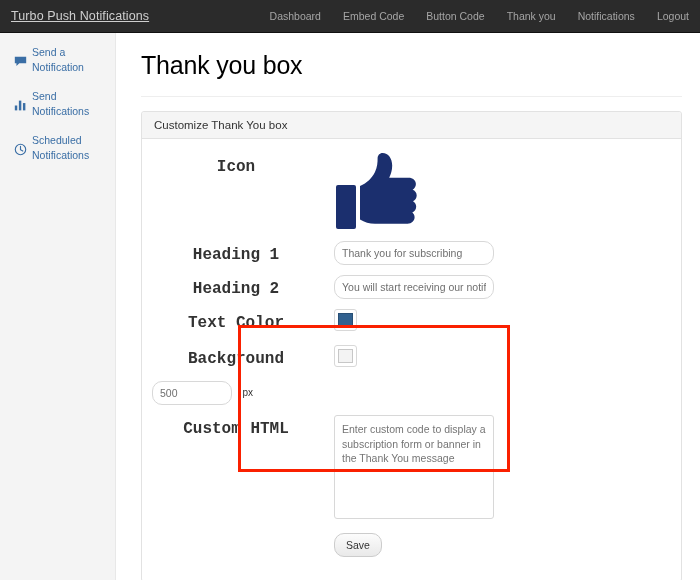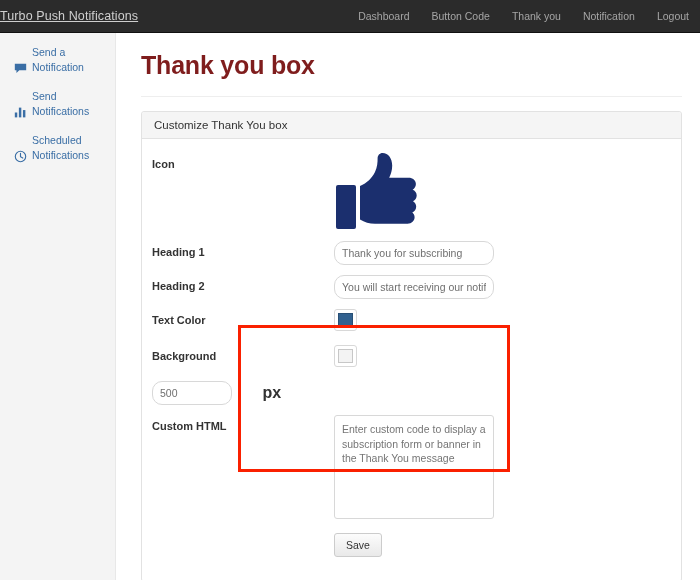--- a/index.html
+++ b/index.html
@@ -15,20 +15,21 @@
   .navbar {
     position: absolute; top: 0; left: 0;
     width: 700px; height: 33px;
     background: #2b2b2b;
     border-bottom: 1px solid #111;
     display: flex; align-items: center;
   }
   .brand {
     color: #cfcfcf;
     font-size: 12.5px;
+    padding-left: 11px;
     letter-spacing: .1px;
     white-space: nowrap;
     text-align: center;
   }
   .nav-links {
     margin-left: auto;
     display: flex; align-items: center;
     padding-right: 0;
   }
   .nav-link {
@@ -47,21 +48,21 @@
     background: #f4f4f4;
     border-right: 1px solid #e8e8e8;
     padding-top: 8px;
   }
   .side-item {
     display: block;
     padding: 4px 8px 4px 14px;
     margin-bottom: 7px;
     text-decoration: none;
   }
-  .side-row { display: flex; align-items: flex-end; }
+  .side-row { display: flex; align-items: center; }
   .side-ico {
     width: 13px; height: 13px;
     margin-right: 5px; margin-top: 1px;
     flex: 0 0 auto;
     display: block;
   }
   .side-label {
     color: #3a6ea5;
     font-size: 10.5px;
     line-height: 14.5px;
@@ -70,22 +71,22 @@
 
   
   .content {
     position: absolute; top: 33px; left: 117px;
     width: 583px; height: 547px;
     background: #fff;
     padding: 0 18px 0 24px;
   }
   .page-title {
     font-size: 25px;
-    color: #7f1d1d;
-    font-weight: bold;
+    color: #000000;
+    font-weight: normal;
     margin: 18px 0 0 0;
     letter-spacing: -.2px;
   }
   .title-rule {
     border: none;
     border-top: 1px solid #eeeeee;
     margin: 16px 0 14px 0;
   }
 
   .panel {
@@ -108,26 +109,27 @@
 
   
   .frow {
     display: flex;
     align-items: flex-start;
     margin-bottom: 10px;
   }
   .flabel {
     width: 182px;
     flex: 0 0 182px;
-    text-align: left;
+    text-align: center;
     padding-right: 14px;
     padding-top: 5px;
-    font-size: 11px;
+    font-size: 16px;
     font-weight: bold;
     color: #333;
+    font-family: Liberation Mono, monospace;
   }
   .fctl { flex: 1 1 auto; }
 
   .thumb-row { margin-bottom: 4px; }
   .thumb-wrap { padding-top: 0; }
   .thumb-icon { display: block; }
 
   .inp {
     border: 1px solid #d8d8d8;
     border-radius: 10px;
@@ -154,24 +156,24 @@
     display: inline-block;
     cursor: pointer;
   }
   .swatch-fill {
     width: 100%; height: 100%;
     display: block;
     border: 1px solid rgba(0,0,0,.18);
   }
 
   .unit {
-    font-size: 16px;
-    font-weight: bold;
+    font-size: 10px;
+    font-weight: normal;
     color: #333;
-    margin-left: 26px;
+    margin-left: 6px;
     line-height: 24px;
     display: inline-block;
     vertical-align: top;
   }
 
   .ta {
     border: 1px solid #d8d8d8;
     border-radius: 3px;
     width: 160px;
     height: 104px;
@@ -182,21 +184,21 @@
     background: #fff;
     font-family: "Liberation Sans", sans-serif;
     outline: none;
     resize: none;
     overflow: hidden;
     position: relative;
   }
 
   .btn-save {
     border: 1px solid #cccccc;
-    border-radius: 3px;
+    border-radius: 10px;
     background: linear-gradient(#fcfcfc, #e9e9e9);
     color: #333;
     font-size: 10.5px;
     padding: 5px 11px;
     cursor: pointer;
     font-family: "Liberation Sans", sans-serif;
   }
 
   
   .redbox {
@@ -209,23 +211,24 @@
     pointer-events: none;
   }
 </style>
 </head>
 <body>
 
 <div class="navbar">
   <a class="brand" href="#">Turbo Push Notifications</a>
   <div class="nav-links">
     <a class="nav-link" href="#">Dashboard</a>
+    <a class="nav-link" href="#">Embed Code</a>
     <a class="nav-link" href="#">Button Code</a>
     <a class="nav-link" href="#">Thank you</a>
-    <a class="nav-link" href="#">Notification</a>
+    <a class="nav-link" href="#">Notifications</a>
     <a class="nav-link" href="#">Logout</a>
   </div>
 </div>
 
 <div class="sidebar">
 
   <a class="side-item" href="#">
     <span class="side-row">
       <span class="side-ico">
         <svg viewBox="0 0 16 16" width="13" height="13" aria-hidden="true">

